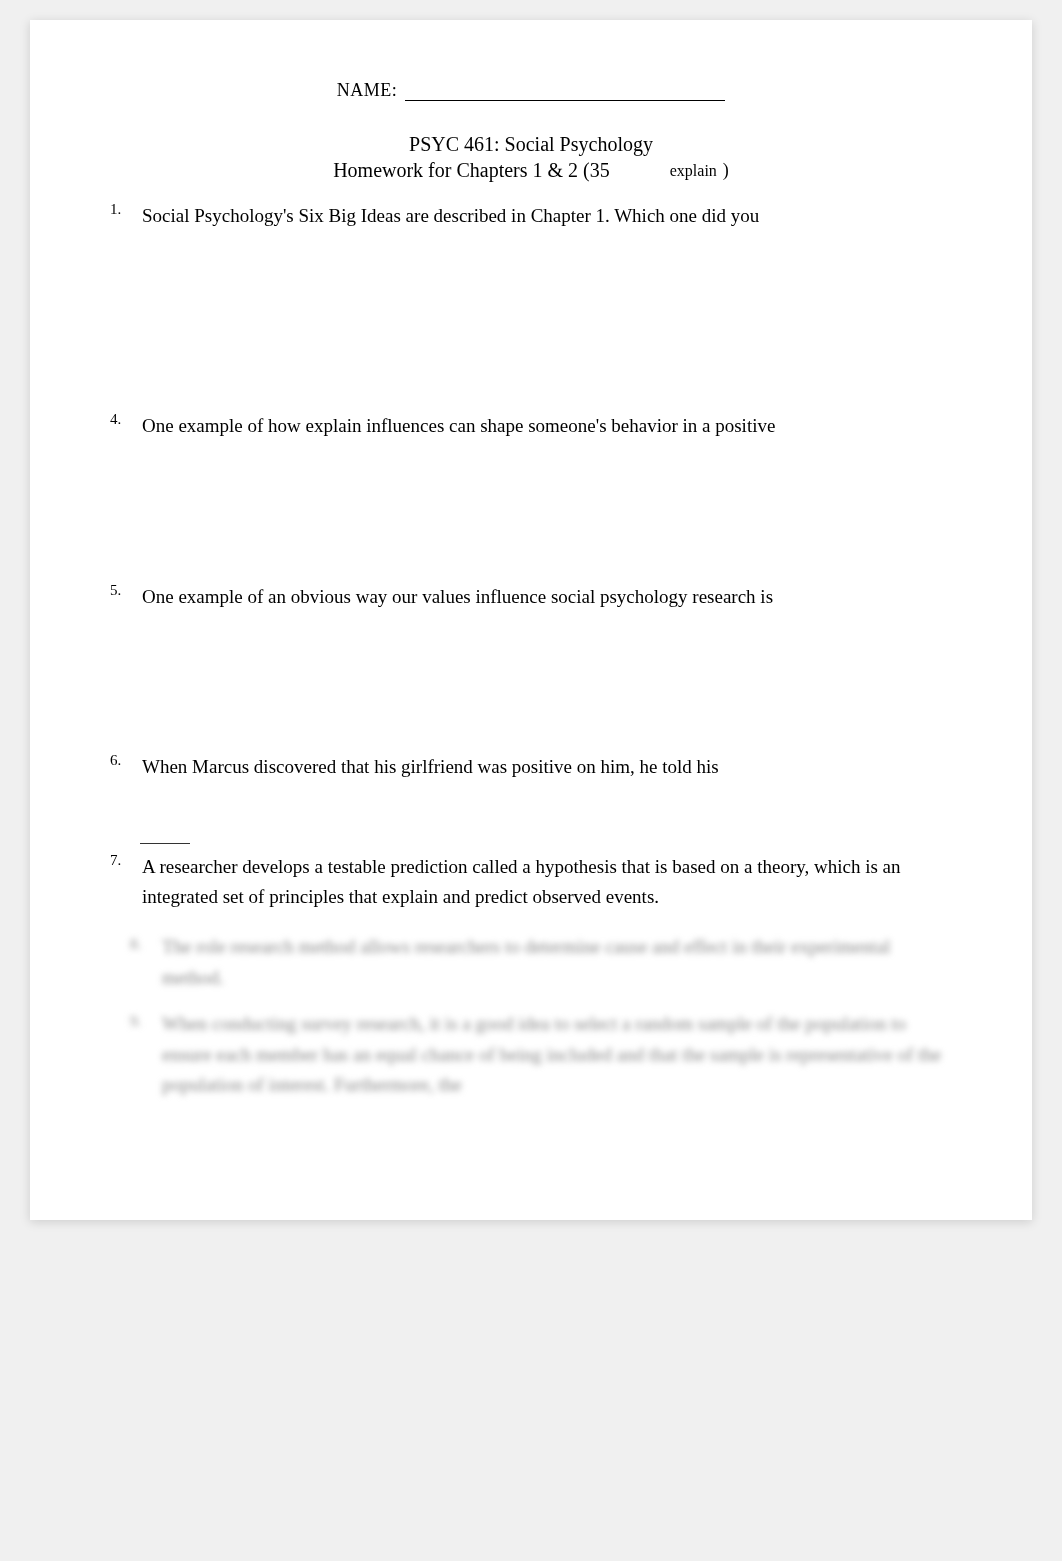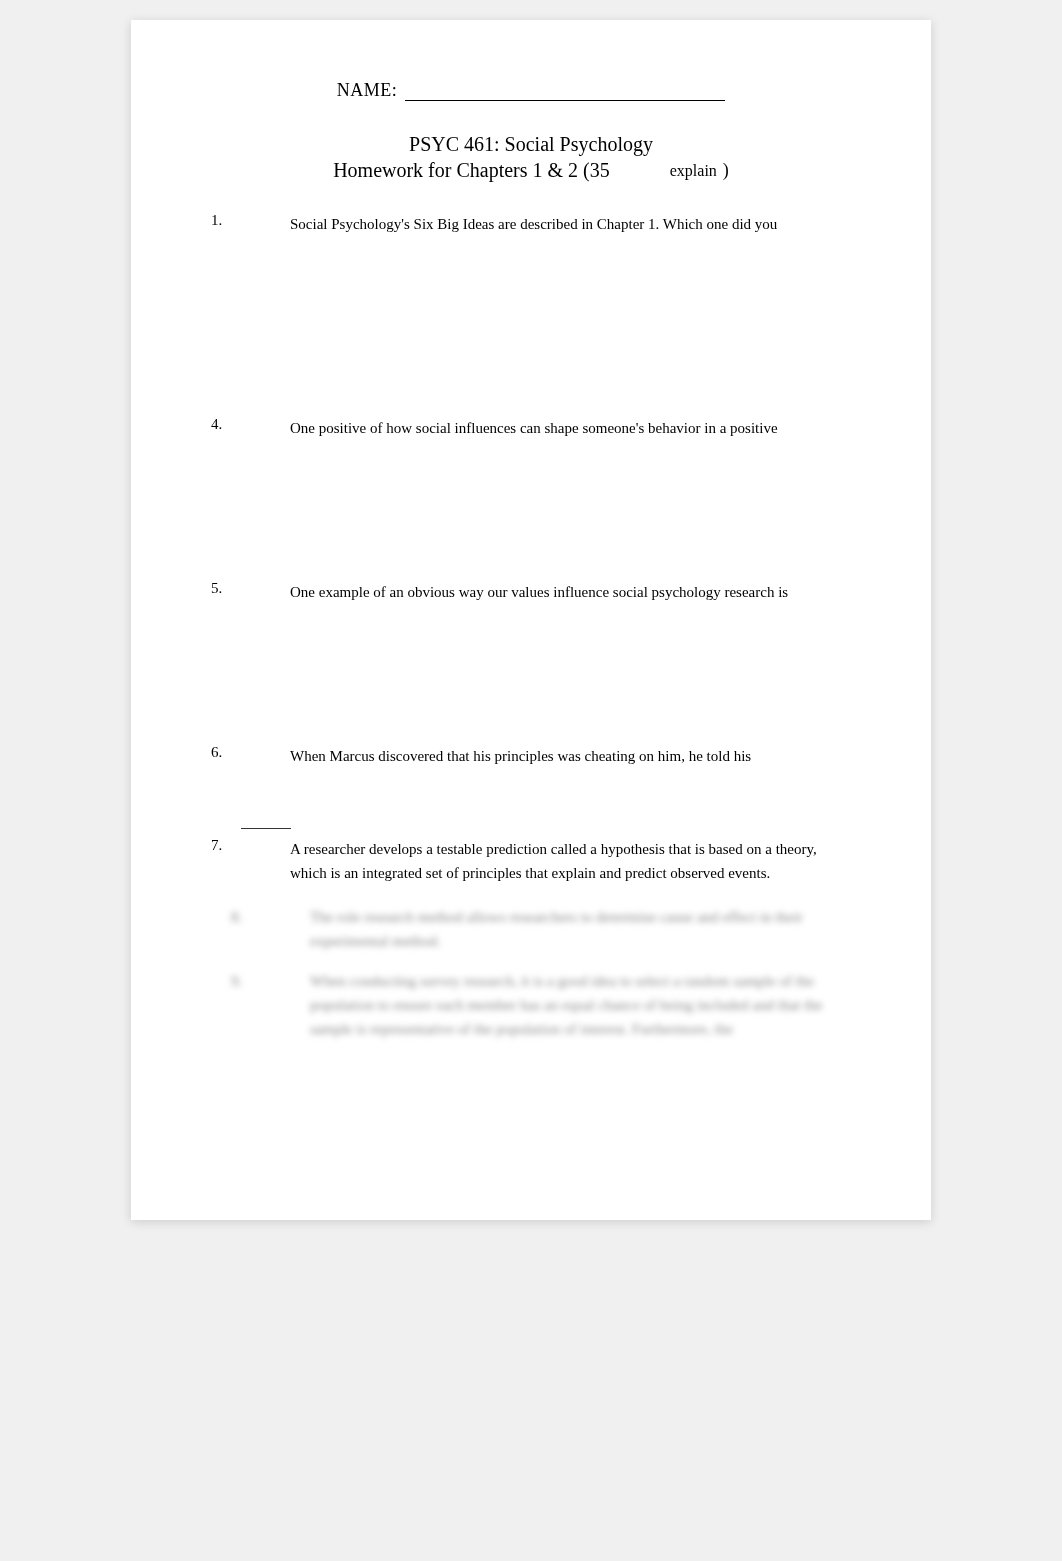--- a/index.html
+++ b/index.html
@@ -12,21 +12,21 @@
       background: #f0f0f0;
       display: flex;
       justify-content: center;
       align-items: flex-start;
       min-height: 100vh;
       padding: 20px;
       font-family: 'Times New Roman', Times, serif;
     }
 
     .page {
-      width: 800px;
+      width: 1002px;
       min-height: 1200px;
       background: #ffffff;
       padding: 60px 80px 60px 80px;
       box-shadow: 0 2px 10px rgba(0,0,0,0.15);
       position: relative;
     }
 
     .name-line {
       display: flex;
       align-items: flex-end;
@@ -44,21 +44,21 @@
 
     .name-underline {
       border-bottom: 1.5px solid #000;
       width: 320px;
       height: 20px;
       display: inline-block;
     }
 
     .header {
       text-align: center;
-      margin-bottom: 30px;
+      margin-bottom: 19px;
     }
 
     .header-title {
       font-size: 20px;
       font-weight: normal;
       line-height: 1.5;
     }
 
     .header-subtitle {
       display: flex;
@@ -138,23 +138,22 @@
     }
 
     .q-num {
       min-width: 32px;
       font-size: 15px;
       padding-top: 0;
     }
 
     .q-body {
       flex: 1;
-      font-size: 15px;
+      font-size: 19px;
       line-height: 1.6;
-      margin-left: 47px;
     }
   </style>
 </head>
 <body>
 
 <div class="page">
 
   <div class="name-line">
     <span class="name-label">NAME:</span>
     <span class="name-underline"></span>
@@ -176,35 +175,35 @@
     <div class="question-block q1-block">
       <div class="q-row">
         <span class="q-num">1.</span>
         <span class="q-body">Social Psychology's Six Big Ideas are described in Chapter 1. Which one did you</span>
       </div>
     </div>
 
     <div class="question-block q4-block">
       <div class="q-row">
         <span class="q-num">4.</span>
-        <span class="q-body">One  positive    of how social influences can shape someone's behavior in a                         positive</span>
+        <span class="q-body">One  example    of how explain influences can shape someone's behavior in a                         positive</span>
       </div>
     </div>
 
     <div class="question-block q5-block">
       <div class="q-row">
         <span class="q-num">5.</span>
         <span class="q-body">One  example    of an   obvious     way our values influence         social psychology research          is</span>
       </div>
     </div>
 
     <div class="question-block q6-block">
       <div class="q-row">
         <span class="q-num">6.</span>
-        <span class="q-body">When Marcus discovered that his principles was cheating on him, he told his</span>
+        <span class="q-body">When Marcus discovered that his girlfriend was positive on him, he told his</span>
       </div>
     </div>
 
     <hr class="divider-line">
 
     <div class="question-block q7-block">
       <div class="q-row">
         <span class="q-num">7.</span>
         <span class="q-body">A researcher develops a testable prediction called a hypothesis that is based on a theory, which is an integrated set of principles that explain and predict observed events.</span>
       </div>

